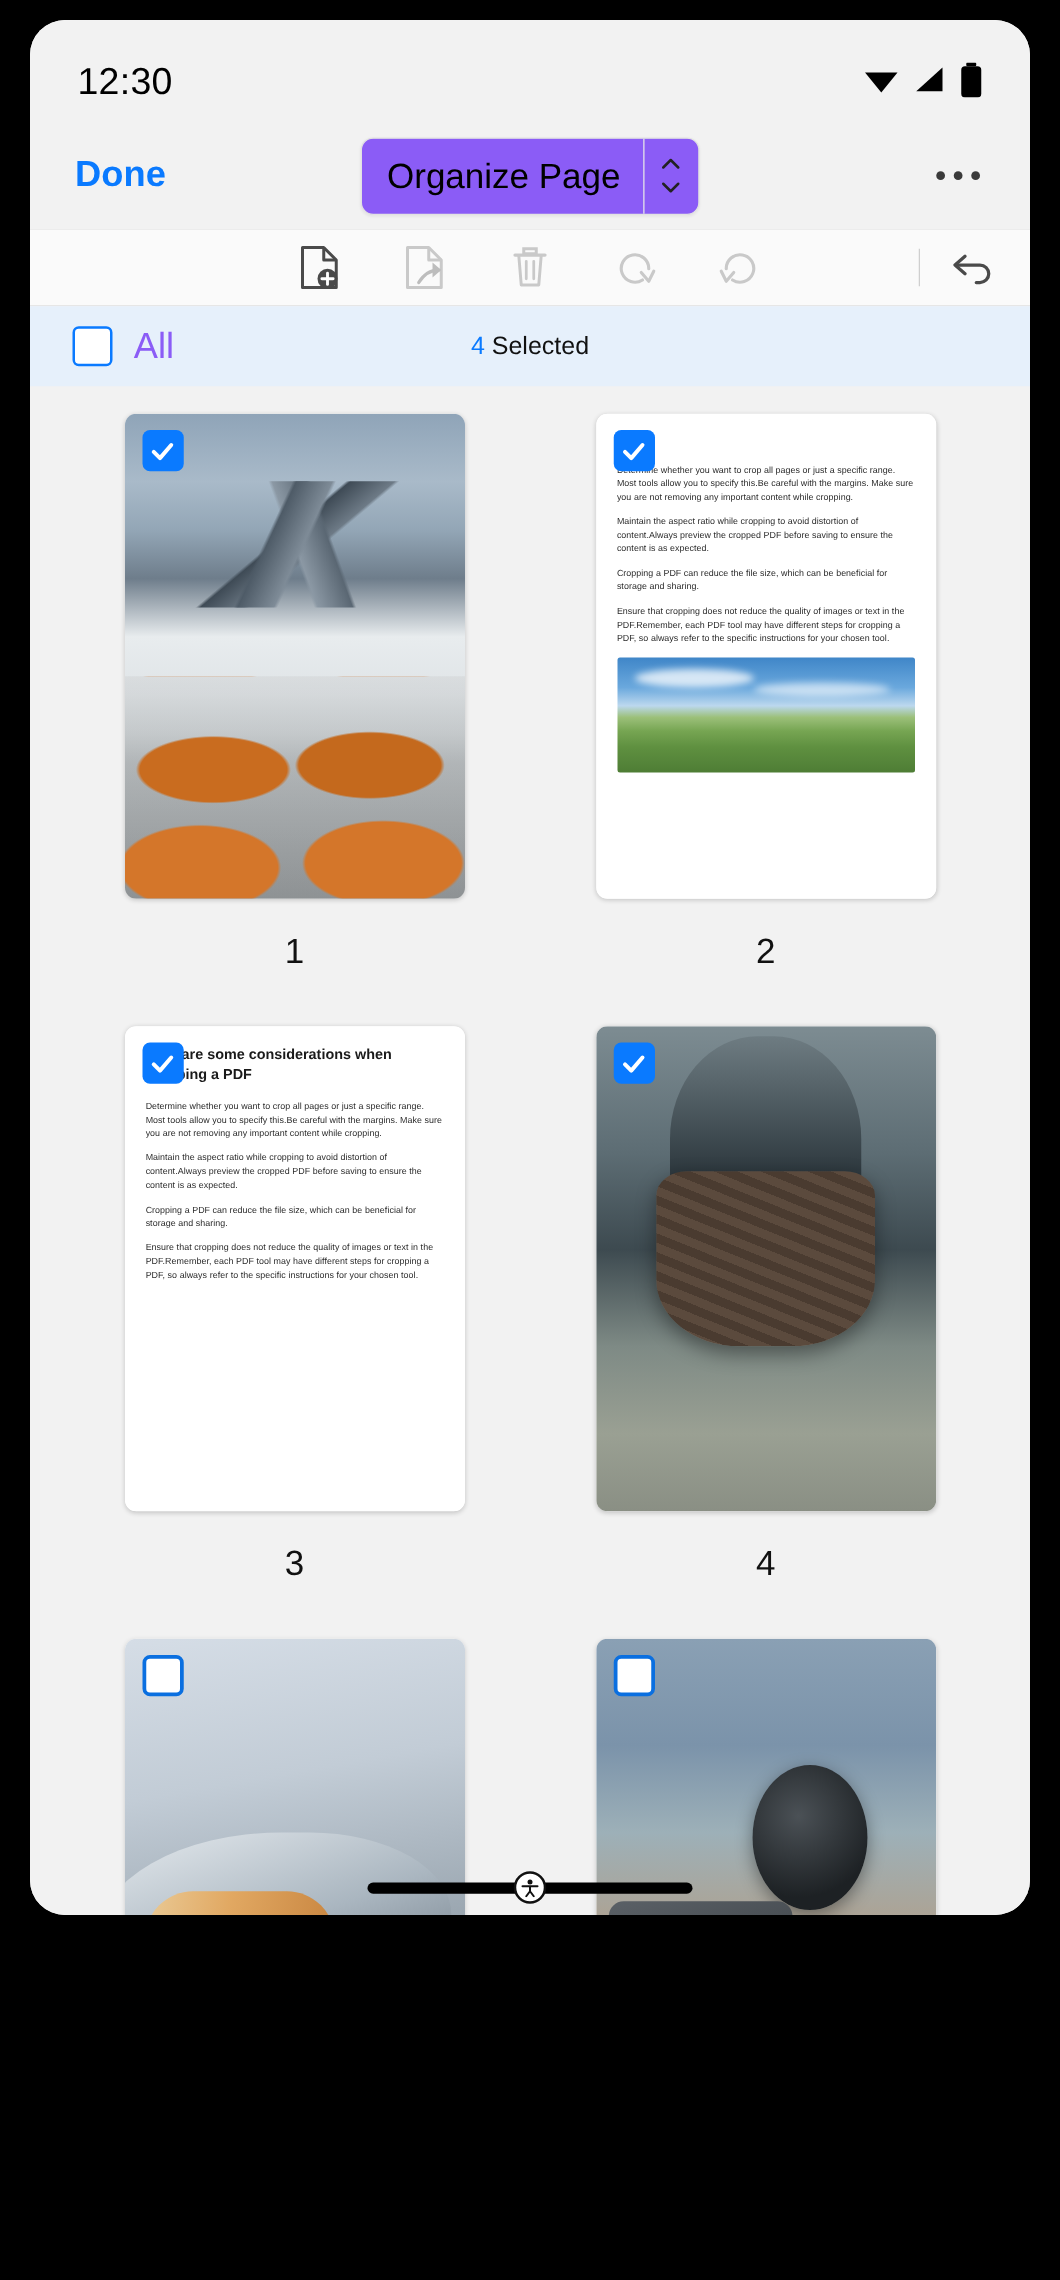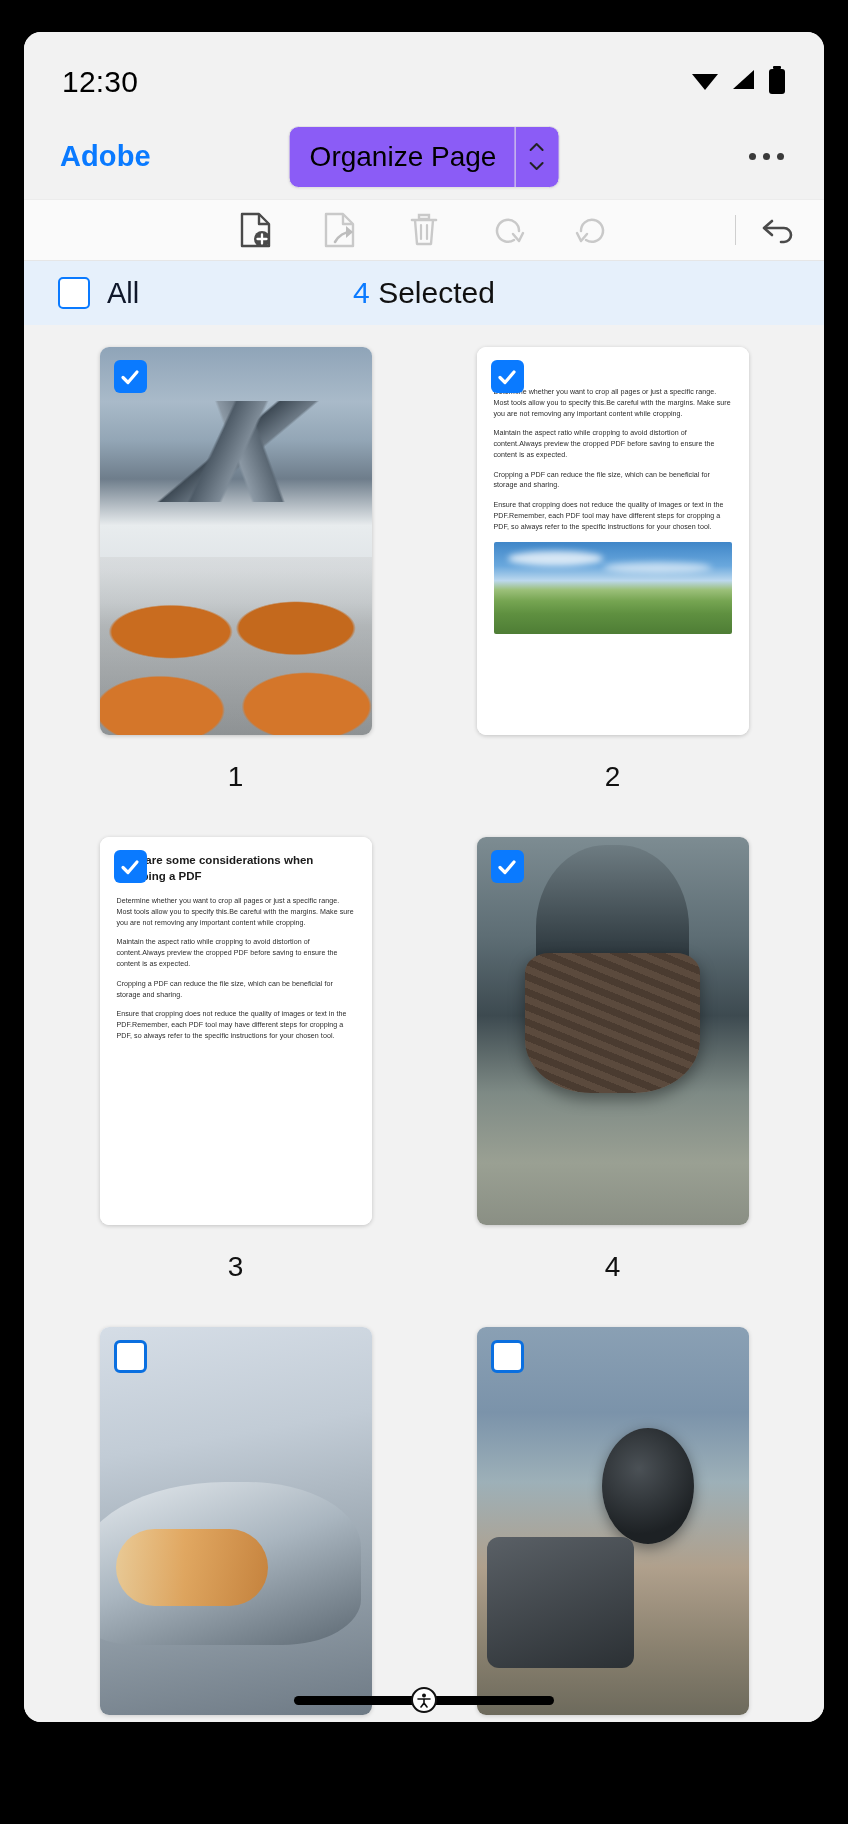--- a/index.html
+++ b/index.html
@@ -6,24 +6,24 @@
   html, body {
     width: 848px; height: 1824px;
     background: #000;
     font-family: "Liberation Sans", sans-serif;
     overflow: hidden;
   }
 
   
   #phone-frame {
     position: absolute;
-    left: 24px; top: 32px;
-    width: 800px; height: 1690px;
+    left: 24px; top: 16px;
+    width: 800px; height: 1516px;
     background: #f2f2f2;
-    border-radius: 17px;
+    border-radius: 28px;
     overflow: hidden;
   }
 
   
   #status-bar {
     height: 82px;
     display: flex; align-items: center;
     justify-content: space-between;
     padding: 18px 38px 0 38px;
     background: #f2f2f2;
@@ -107,24 +107,24 @@
     padding: 0 34px;
     position: relative;
   }
   #select-all {
     display: flex; align-items: center; gap: 17px; cursor: pointer;
   }
   #select-all-box {
     width: 32px; height: 32px; border-radius: 5px;
     border: 2.5px solid #0a7aff; background: #fff;
   }
-  #select-all-label { font-size: 29px; color: #0f172a; }
+  #select-all-label { font-size: 29px; color: #8b5cf6; }
   #selected-count {
     position: absolute; left: 50%; transform: translateX(-50%);
-    font-size: 30px; color: #111; white-space: nowrap;
+    font-size: 20px; color: #111; white-space: nowrap;
   }
   #selected-count .num { color: #0a7aff; }
 
   
   #page-grid {
     padding: 22px 34px 0 34px;
     display: grid;
     grid-template-columns: 1fr 1fr;
     column-gap: 22px;
     row-gap: 0;
@@ -296,21 +296,21 @@
       <span>
         <svg width="18" height="28" viewBox="0 0 18 28">
           <rect x="5" y="0" width="8" height="3" rx="1" fill="#000"></rect>
           <rect x="1" y="3" width="16" height="25" rx="3" fill="#000"></rect>
         </svg>
       </span>
     </span>
   </div>
 
   <div id="nav-bar">
-    <span id="done-button">Adobe</span>
+    <span id="done-button">Done</span>
 
     <div id="title-stepper">
       <span id="title-stepper-label">Organize Page</span>
       <span id="title-stepper-arrows">
         <svg width="20" height="12" viewBox="0 0 20 12">
           <path d="M4 9 L10 3 L16 9" stroke="#222" stroke-width="2" fill="none" stroke-linecap="round" stroke-linejoin="round"></path>
         </svg>
         <svg width="20" height="12" viewBox="0 0 20 12">
           <path d="M4 3 L10 9 L16 3" stroke="#222" stroke-width="2" fill="none" stroke-linecap="round" stroke-linejoin="round"></path>
         </svg>

